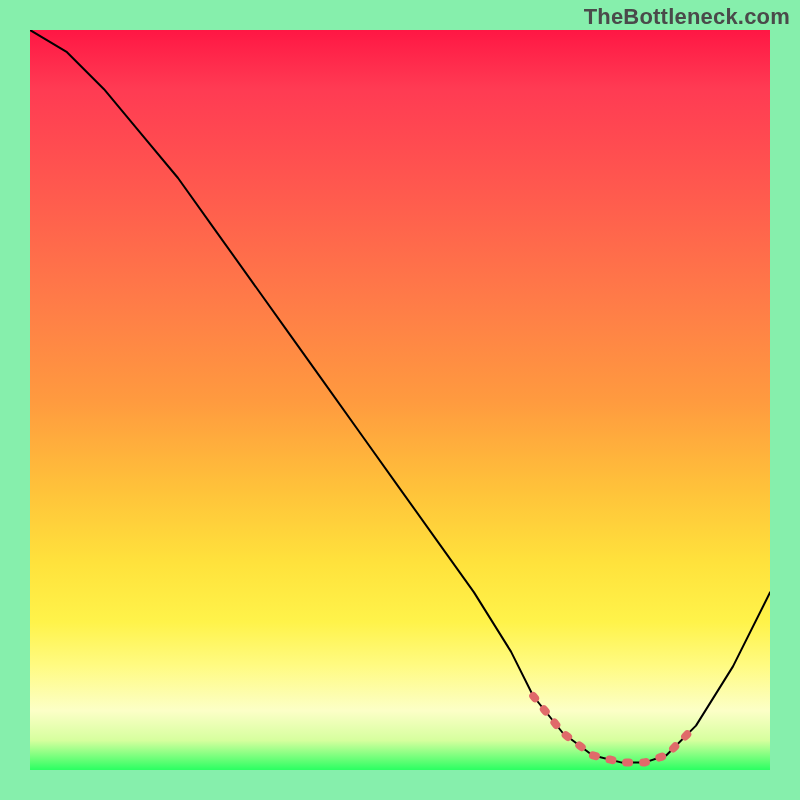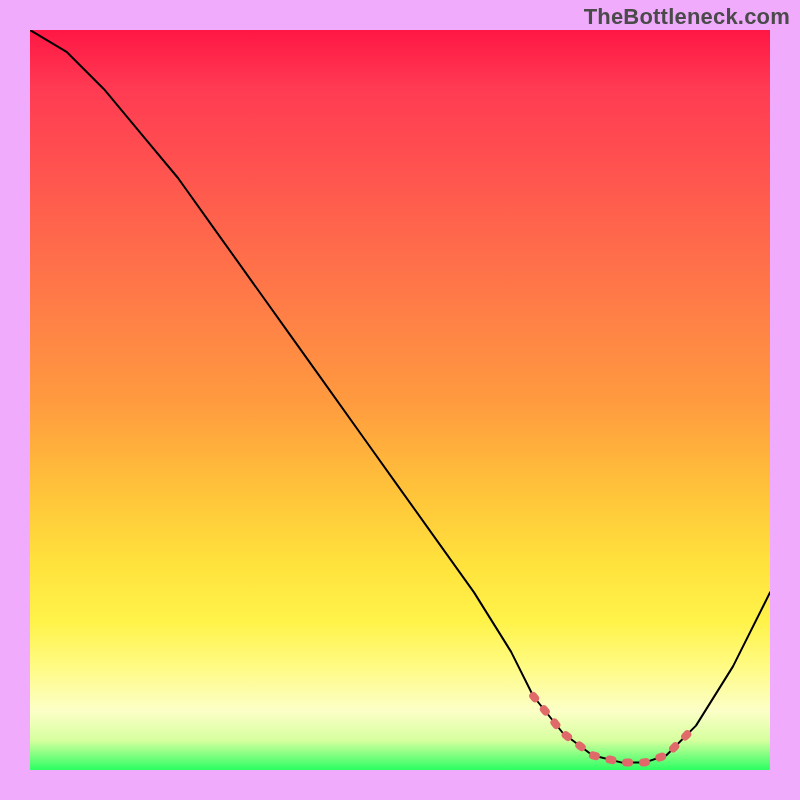--- a/index.html
+++ b/index.html
@@ -8,21 +8,21 @@
     width: 800px;
     height: 800px;
     background: #000;
     overflow: hidden;
     font-family: Arial, Helvetica, sans-serif;
   }
   .frame {
     position: relative;
     width: 800px;
     height: 800px;
-    background: #f0abfc;
+    background: #86efac;
   }
   .watermark {
     position: absolute;
     top: 4px;
     right: 10px;
     color: #4a4a4a;
     font-size: 22px;
     font-weight: 600;
     letter-spacing: 0.2px;
     z-index: 10;

